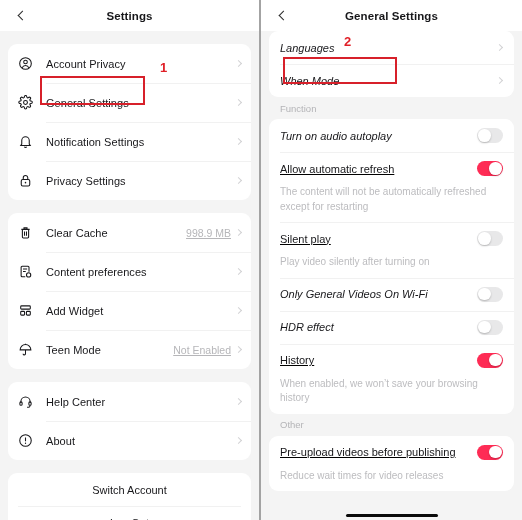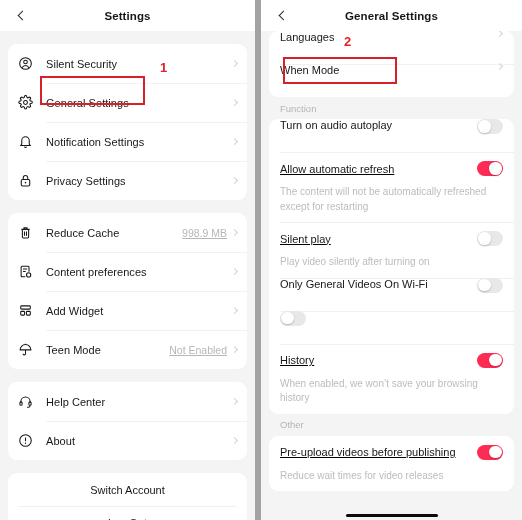--- a/index.html
+++ b/index.html
@@ -9,21 +9,21 @@
     background: #ffffff;
     overflow: hidden;
   }
   .screens { display: flex; width: 522px; height: 520px; }
   .panel {
     width: 261px; height: 520px;
     background: #f4f4f4;
     position: relative;
     overflow: hidden;
   }
-  .panel.left { border-right: 6px solid #a3a3a3; }
+  .panel.left { border-right: 2px solid #a3a3a3; }
 
   
   .hdr {
     height: 31px;
     background: #ffffff;
     display: flex;
     align-items: center;
     position: relative;
     flex: 0 0 auto;
   }
@@ -127,22 +127,23 @@
     padding: 0 0 0 19px;
     height: 22px;
     display: flex;
     align-items: center;
     position: relative;
   }
   .rrow {
     min-height: 33px;
     padding: 0 11px 0 11px;
     display: flex;
-    align-items: flex-start;
-    position: relative;
+    align-items: center;
+    position: relative;
+    font-style: italic;
   }
   .rrow + .rrow::before,
   .rblock + .rblock::before,
   .rblock + .rrow::before,
   .rrow + .rblock::before {
     content: "";
     position: absolute;
     left: 11px; right: 0; top: 0;
     height: 1px;
     background: #f1f1f1;
@@ -227,21 +228,21 @@
 
     <div class="card">
       <div class="row">
         <div class="ico">
           <svg width="15" height="15" viewBox="0 0 24 24" fill="none" stroke="#17171a" stroke-width="1.7">
             <circle cx="12" cy="12" r="9.3"></circle>
               <circle cx="12" cy="9.6" r="2.9"></circle>
             <path d="M6.6 19c1-2.6 3-3.9 5.4-3.9s4.4 1.3 5.4 3.9"></path>
           </svg>
         </div>
-        <div class="lbl">Silent Security</div>
+        <div class="lbl">Account Privacy</div>
         <div class="chev"></div>
       </div>
       <div class="row">
         <div class="ico">
           <svg width="15" height="15" viewBox="0 0 24 24" fill="none" stroke="#17171a" stroke-width="1.7">
             <circle cx="12" cy="12" r="3.1"></circle>
             <path d="M19.2 14.4a1.6 1.6 0 0 0 .3 1.8l.1.1a1.9 1.9 0 1 1-2.7 2.7l-.1-.1a1.6 1.6 0 0 0-1.8-.3 1.6 1.6 0 0 0-1 1.5v.3a1.9 1.9 0 1 1-3.8 0v-.2a1.6 1.6 0 0 0-1-1.5 1.6 1.6 0 0 0-1.8.3l-.1.1a1.9 1.9 0 1 1-2.7-2.7l.1-.1a1.6 1.6 0 0 0 .3-1.8 1.6 1.6 0 0 0-1.5-1h-.3a1.9 1.9 0 1 1 0-3.8h.2a1.6 1.6 0 0 0 1.5-1 1.6 1.6 0 0 0-.3-1.8l-.1-.1a1.9 1.9 0 1 1 2.7-2.7l.1.1a1.6 1.6 0 0 0 1.8.3h.1a1.6 1.6 0 0 0 1-1.5v-.3a1.9 1.9 0 1 1 3.8 0v.2a1.6 1.6 0 0 0 1 1.5 1.6 1.6 0 0 0 1.8-.3l.1-.1a1.9 1.9 0 1 1 2.7 2.7l-.1.1a1.6 1.6 0 0 0-.3 1.8v.1a1.6 1.6 0 0 0 1.5 1h.3a1.9 1.9 0 1 1 0 3.8h-.2a1.6 1.6 0 0 0-1.5 1z"></path>
           </svg>
         </div>
         <div class="lbl">General Settings</div>
@@ -274,21 +275,21 @@
 
     <div class="card">
       <div class="row">
         <div class="ico">
           <svg width="15" height="15" viewBox="0 0 24 24" fill="none" stroke="#17171a" stroke-width="1.7">
             <path d="M5.4 7h13.2M9.6 7V4.6h4.8V7"></path>
             <path d="M7 7v12.3a1.5 1.5 0 0 0 1.5 1.5h7a1.5 1.5 0 0 0 1.5-1.5V7"></path>
             <path d="M10.4 10.5v6.6M13.6 10.5v6.6"></path>
           </svg>
         </div>
-        <div class="lbl">Reduce Cache</div>
+        <div class="lbl">Clear Cache</div>
         <div class="val">998.9 MB</div>
         <div class="chev"></div>
       </div>
       <div class="row">
         <div class="ico">
           <svg width="15" height="15" viewBox="0 0 24 24" fill="none" stroke="#17171a" stroke-width="1.7">
             <path d="M17.6 12.4V5.2a1.6 1.6 0 0 0-1.6-1.6H6.6a1.6 1.6 0 0 0-1.6 1.6v13.6a1.6 1.6 0 0 0 1.6 1.6h5"></path>
             <path d="M8 8h6.6M8 12h4.4"></path>
             <circle cx="17" cy="17.4" r="3.4"></circle>
           </svg>
@@ -415,20 +416,21 @@
       </div>
 
       <div class="rrow">
         <div class="rlbl">Only General Videos On Wi-Fi</div>
         <div class="tg">
             <div class="knob"></div>
           </div>
       </div>
 
       <div class="rrow">
+        <div class="rlbl">HDR effect</div>
         <div class="tg">
             <div class="knob"></div>
           </div>
       </div>
 
       <div class="rblock">
         <div class="line1">
           <div class="rlbl">History</div>
           <div class="tg on">
               <div class="knob"></div>

